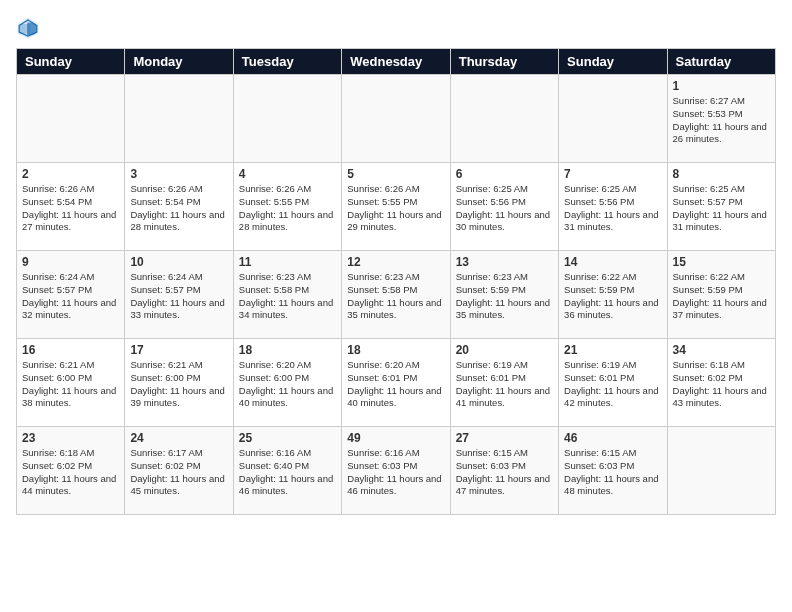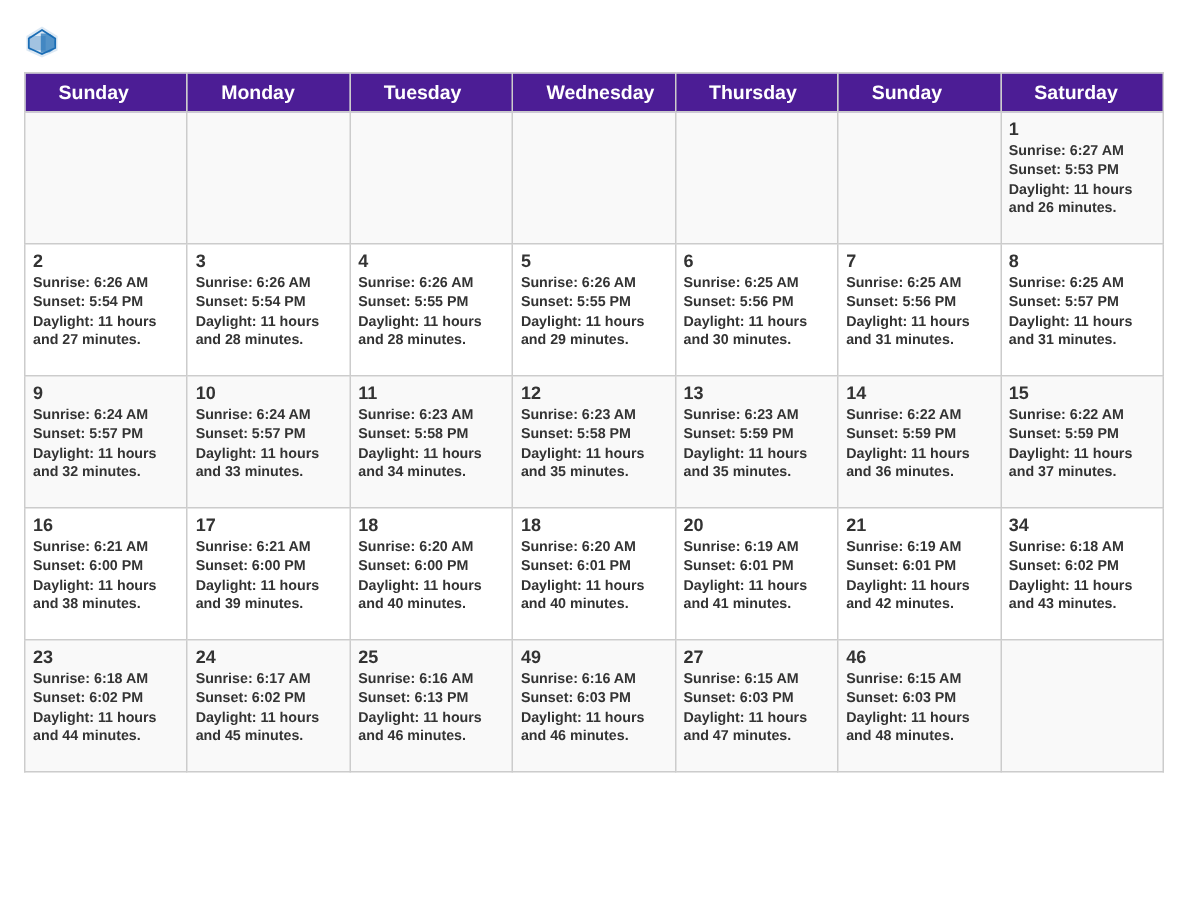--- a/index.html
+++ b/index.html
@@ -51,24 +51,24 @@
     .location {
       font-size: 15px;
       color: #555;
     }
     table {
       width: 100%;
       border-collapse: collapse;
       table-layout: fixed;
     }
     thead tr th {
-      background-color: #4c1d95;
+      background-color: #0f172a;
       color: #fff;
       text-align: left;
-      padding: 5px 22px;
+      padding: 5px 8px;
       font-size: 13px;
       font-weight: bold;
       border: 1px solid #ccc;
     }
     tbody tr td {
       border: 1px solid #ccc;
       vertical-align: top;
       padding: 4px 5px;
       height: 88px;
       font-size: 10px;
@@ -81,21 +81,20 @@
     .day-num {
       font-size: 12px;
       font-weight: bold;
       margin-bottom: 2px;
       display: block;
     }
     .day-info {
       font-size: 9.5px;
       line-height: 1.35;
       color: #333;
-      font-weight: bold;
     }
     td.empty { background: #fff; }
     tbody tr:nth-child(odd) td.empty { background: #f9f9f9; }
   </style>
 </head>
 <body>
 
 <div class="header">
   <div class="logo">
     <svg class="logo-icon" viewBox="0 0 30 30">
@@ -283,21 +282,21 @@
         </td>
         <td>
           <span class="day-num">24</span>
           <div class="day-info">Sunrise: 6:17 AM
 Sunset: 6:02 PM
 Daylight: 11 hours and 45 minutes.</div>
         </td>
         <td>
           <span class="day-num">25</span>
           <div class="day-info">Sunrise: 6:16 AM
-Sunset: 6:13 PM
+Sunset: 6:40 PM
 Daylight: 11 hours and 46 minutes.</div>
         </td>
         <td>
           <span class="day-num">49</span>
           <div class="day-info">Sunrise: 6:16 AM
 Sunset: 6:03 PM
 Daylight: 11 hours and 46 minutes.</div>
         </td>
         <td>
           <span class="day-num">27</span>

